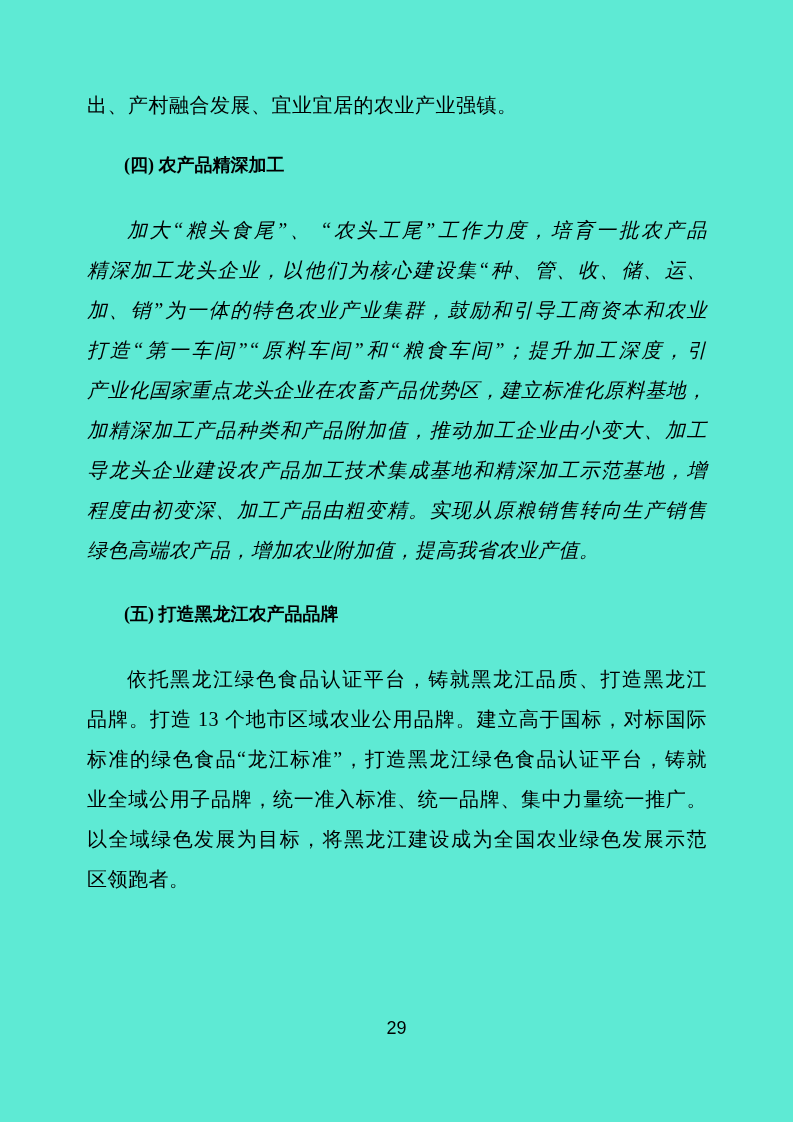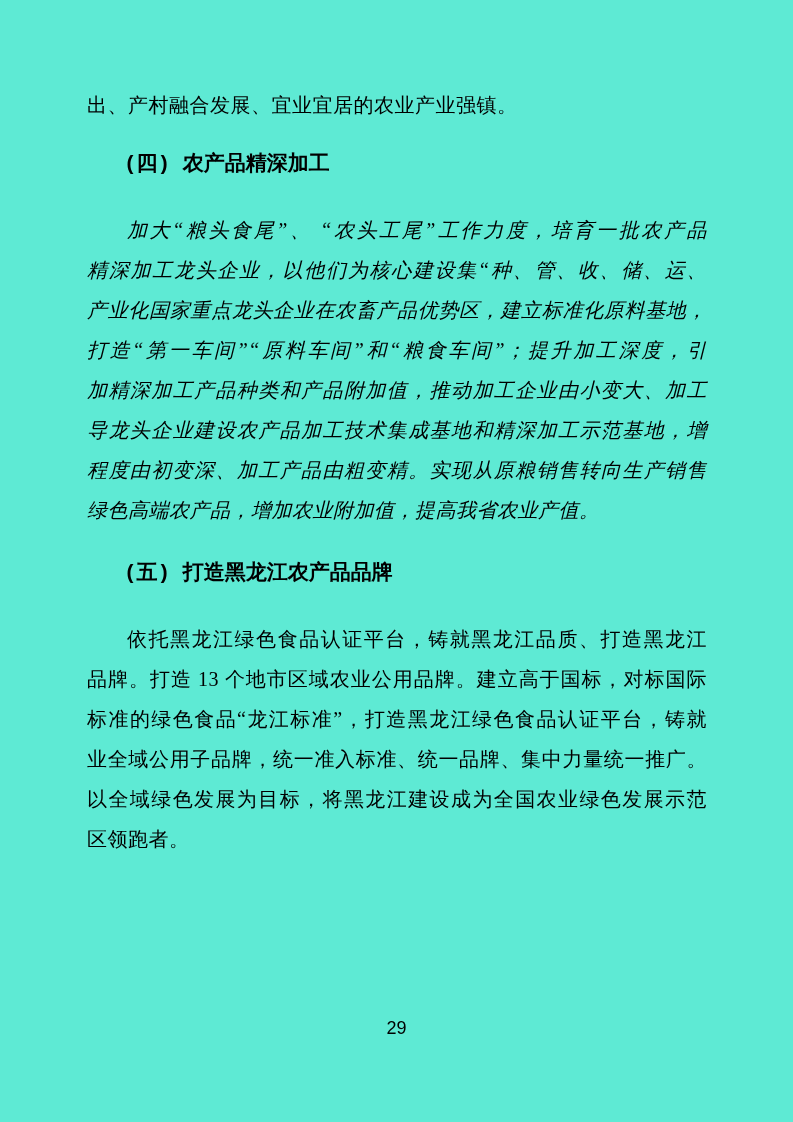--- a/index.html
+++ b/index.html
@@ -23,23 +23,23 @@
     line-height: 40px;
     height: 40px;
     letter-spacing: 0.5px;
   }
   .j {
     text-align: justify;
     text-align-last: justify;
   }
   .indent { padding-left: 40px; }
   .heading {
-    font-family: Liberation Mono, monospace;
+    font-family: Liberation Serif, serif;
     font-weight: 700;
-    font-size: 21px;
+    font-size: 18px;
     line-height: 40px;
     height: 40px;
     padding-left: 37px;
   }
   .h4 { margin-top: 20px; }
   .p1 { margin-top: 25px; font-style: italic; }
   .h5 { margin-top: 24px; }
   .p2 { margin-top: 25px; }
   .footer {
     position: absolute;
@@ -59,22 +59,23 @@
 <div class="page">
   <div class="content">
 
     <div class="line">出、产村融合发展、宜业宜居的农业产业强镇。</div>
 
     <div class="heading h4">(四) 农产品精深加工</div>
 
     <div class="para p1">
       <div class="line j indent">加大“粮头食尾”、 “农头工尾”工作力度，培育一批农产品</div>
       <div class="line j">精深加工龙头企业，以他们为核心建设集“种、管、收、储、运、</div>
+      <div class="line j">加、销”为一体的特色农业产业集群，鼓励和引导工商资本和农业</div>
+      <div class="line j">打造“第一车间”“原料车间”和“粮食车间”；提升加工深度，引</div>
       <div class="line j">产业化国家重点龙头企业在农畜产品优势区，建立标准化原料基地，</div>
-      <div class="line j">打造“第一车间”“原料车间”和“粮食车间”；提升加工深度，引</div>
       <div class="line j">加精深加工产品种类和产品附加值，推动加工企业由小变大、加工</div>
       <div class="line j">导龙头企业建设农产品加工技术集成基地和精深加工示范基地，增</div>
       <div class="line j">程度由初变深、加工产品由粗变精。实现从原粮销售转向生产销售</div>
       <div class="line">绿色高端农产品，增加农业附加值，提高我省农业产值。</div>
     </div>
 
     <div class="heading h5">(五) 打造黑龙江农产品品牌</div>
 
     <div class="para p2">
       <div class="line j indent">依托黑龙江绿色食品认证平台，铸就黑龙江品质、打造黑龙江</div>

